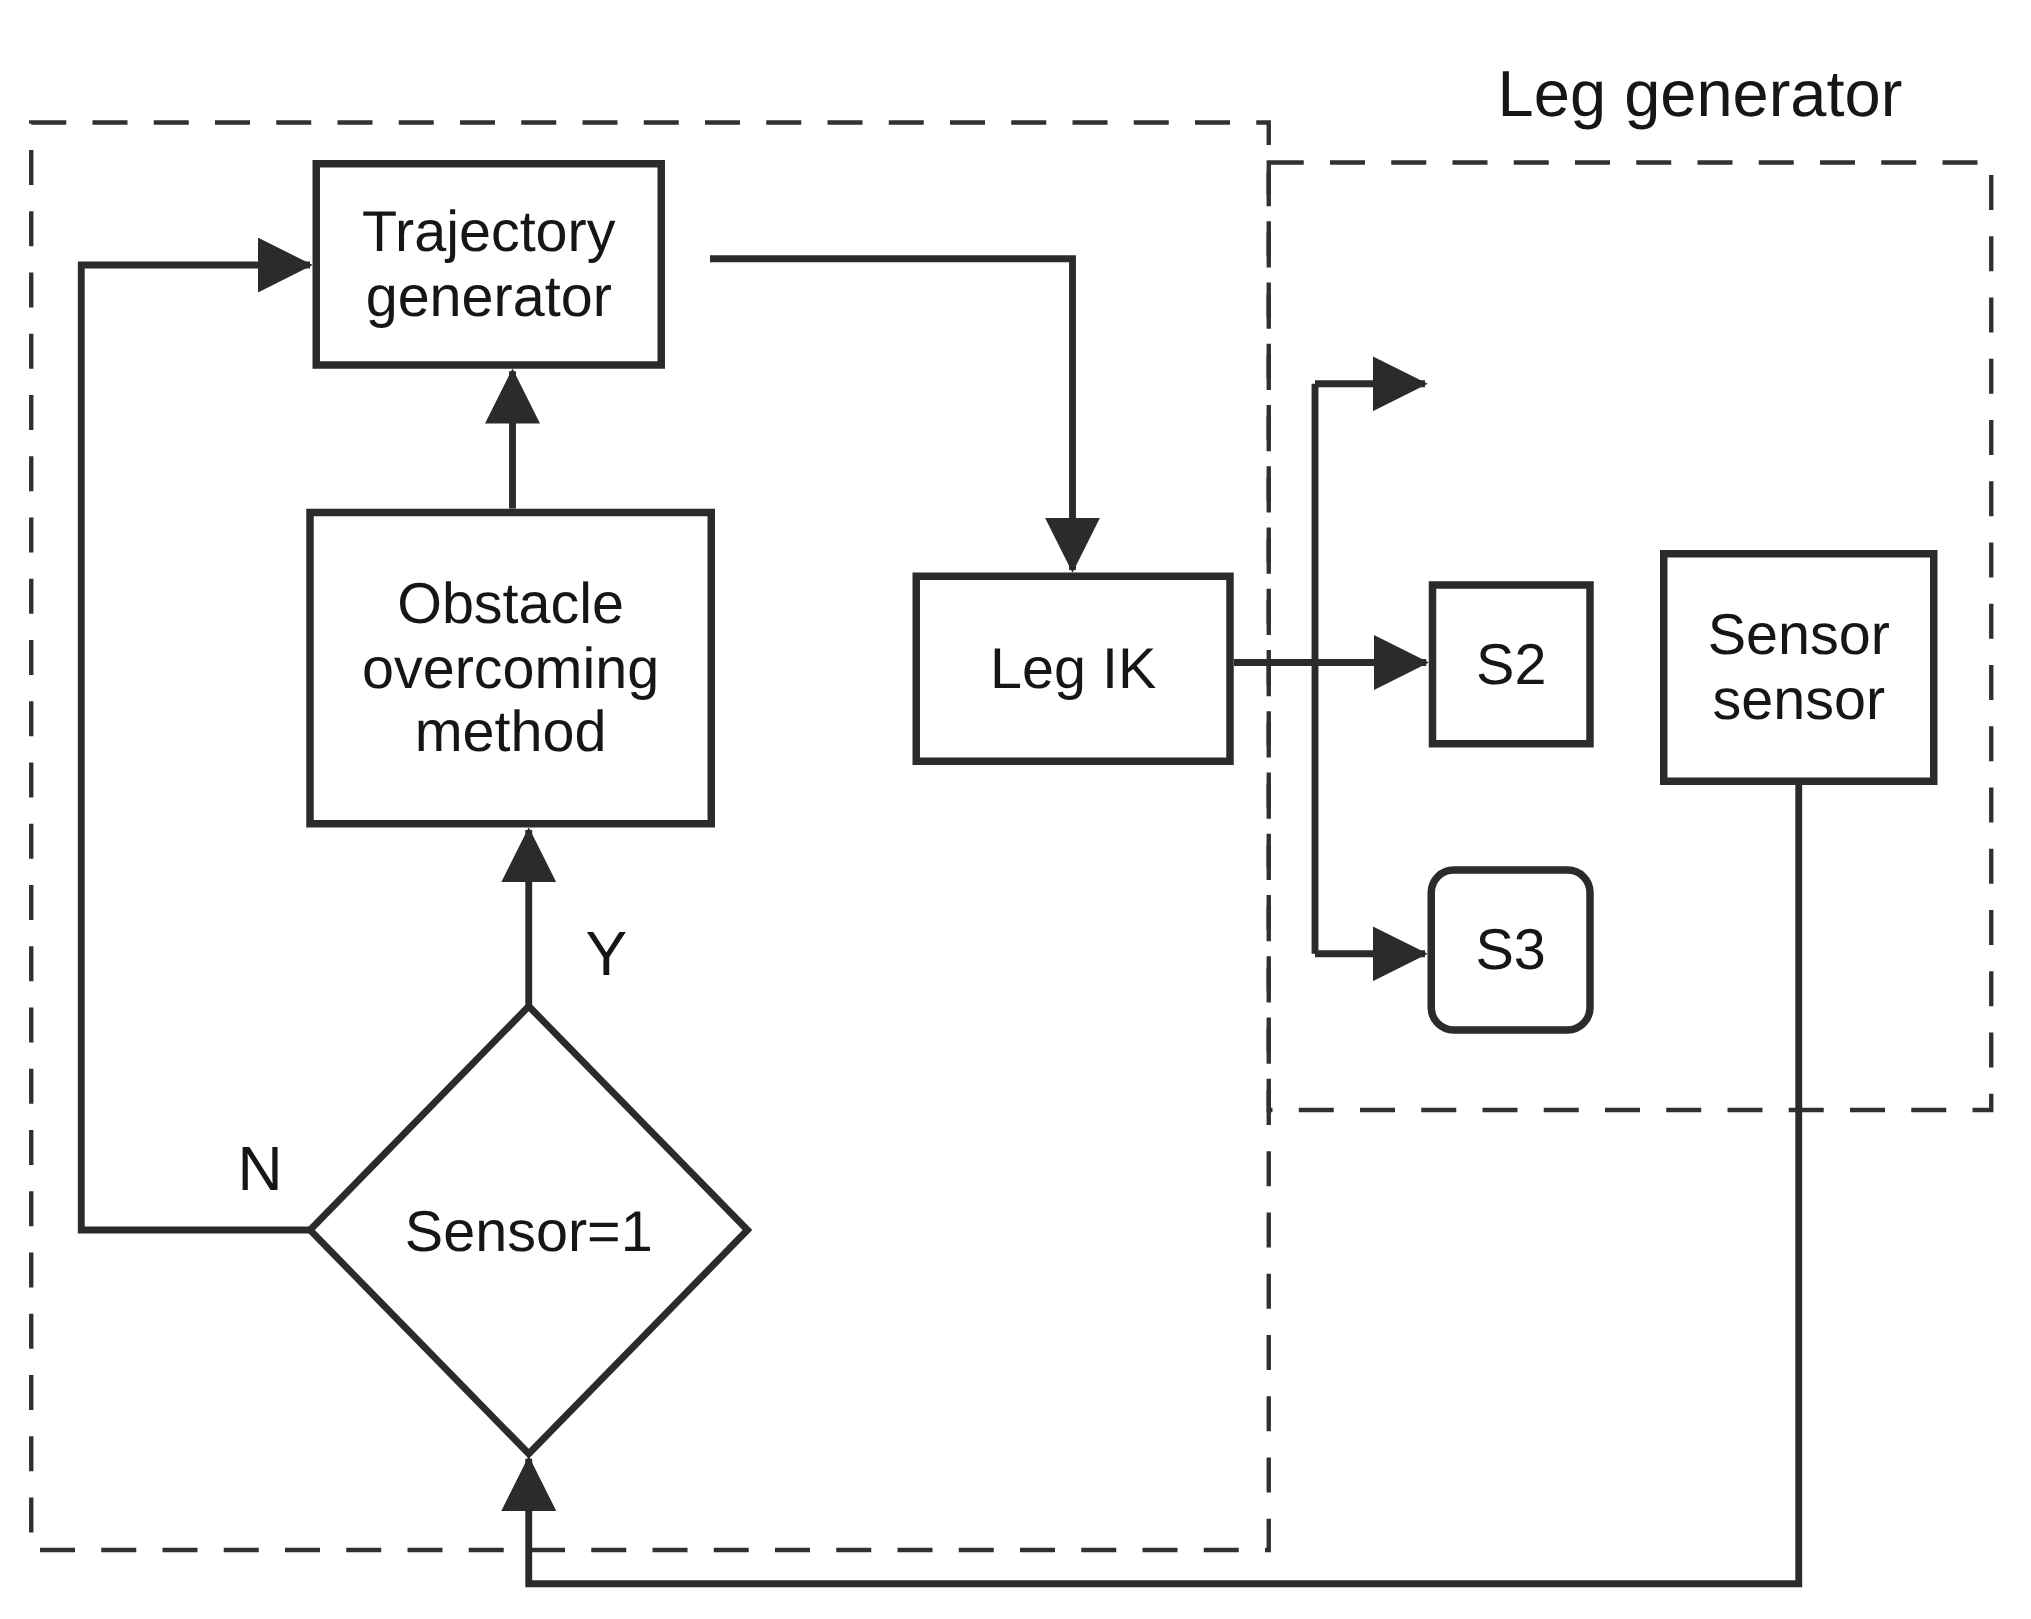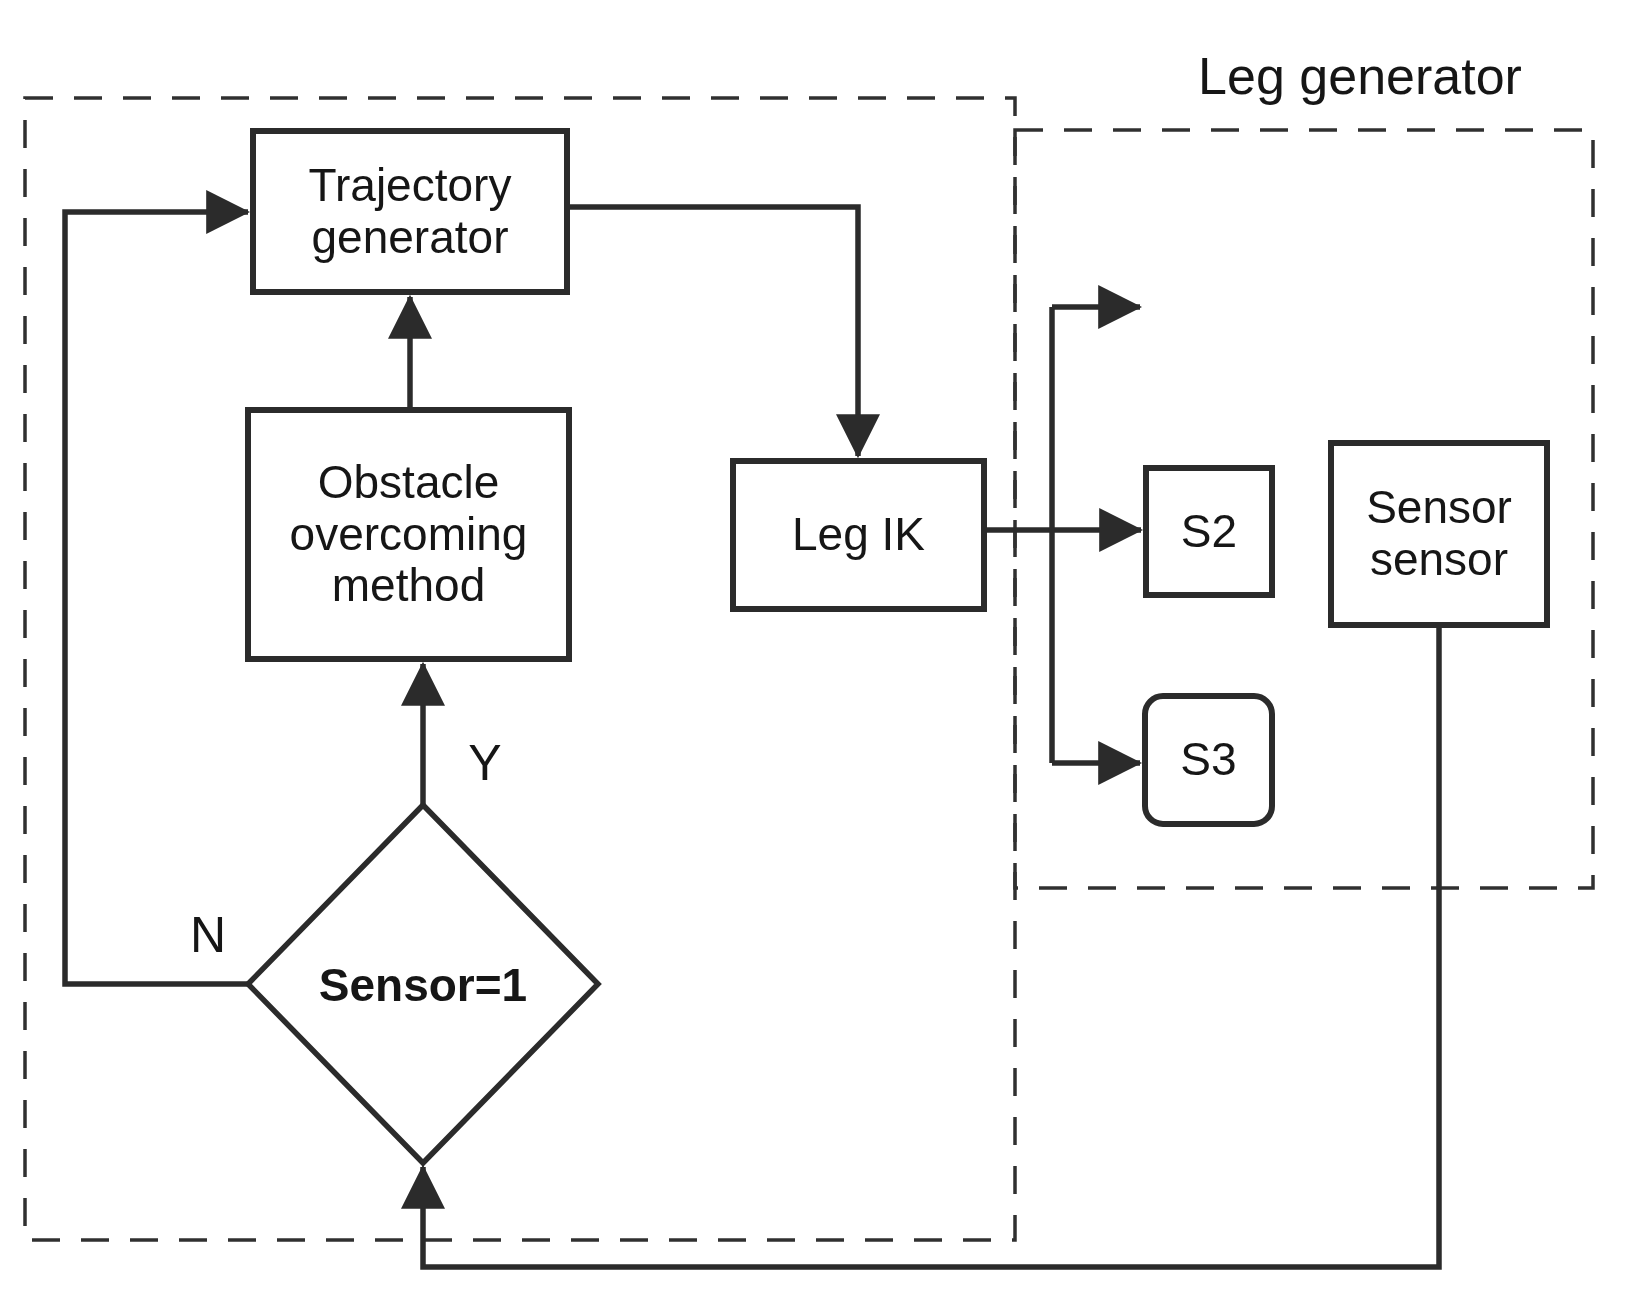--- a/index.html
+++ b/index.html
@@ -69,31 +69,31 @@
     <path d="M 1052 307 H 1140" fill="none" stroke="#2b2b2b" stroke-width="5.5" marker-end="url(#arrow)"></path>
     <path d="M 1052 763 H 1140" fill="none" stroke="#2b2b2b" stroke-width="5.5" marker-end="url(#arrow)"></path>
 
     <path d="M 1439 628 V 1267 H 423 V 1167" fill="none" stroke="#2b2b2b" stroke-width="5.5" marker-end="url(#arrow)"></path>
 
     <polygon points="423,805 598,984 423,1163 248,984" fill="#ffffff" stroke="#2b2b2b" stroke-width="5.5"></polygon>
   </svg>
 
   <div class="plain title" style="left:1110px;top:44px;width:500px;height:64px;">Leg generator</div>
 
-  <div class="node" style="left:250px;top:128px;width:320px;height:167px;text-align:center;">Trajectory generator</div>
+  <div class="node" style="left:250px;top:128px;width:282px;height:167px;text-align:center;">Trajectory generator</div>
 
   <div class="node" style="left:245px;top:407px;width:327px;height:255px;">Obstacle overcoming method</div>
 
   <div class="node" style="left:730px;top:458px;width:257px;height:154px;">Leg IK</div>
 
 
   <div class="node" style="left:1143px;top:465px;width:132px;height:133px;">S2</div>
 
   <div class="node" style="left:1142px;top:693px;width:133px;height:134px;border-radius:21px;">S3</div>
 
   <div class="node" style="left:1328px;top:440px;width:222px;height:188px;">Sensor sensor</div>
 
-  <div class="plain diamond-label" style="left:268px;top:830px;width:310px;height:310px;font-weight:bold;">Sensor=1</div>
+  <div class="plain diamond-label" style="left:268px;top:830px;width:310px;height:310px;">Sensor=1</div>
 
   <div class="plain edge-label" style="left:455px;top:733px;width:60px;height:60px;">Y</div>
   <div class="plain edge-label" style="left:178px;top:905px;width:60px;height:60px;">N</div>
 
 </div>
 
 </body></html>

